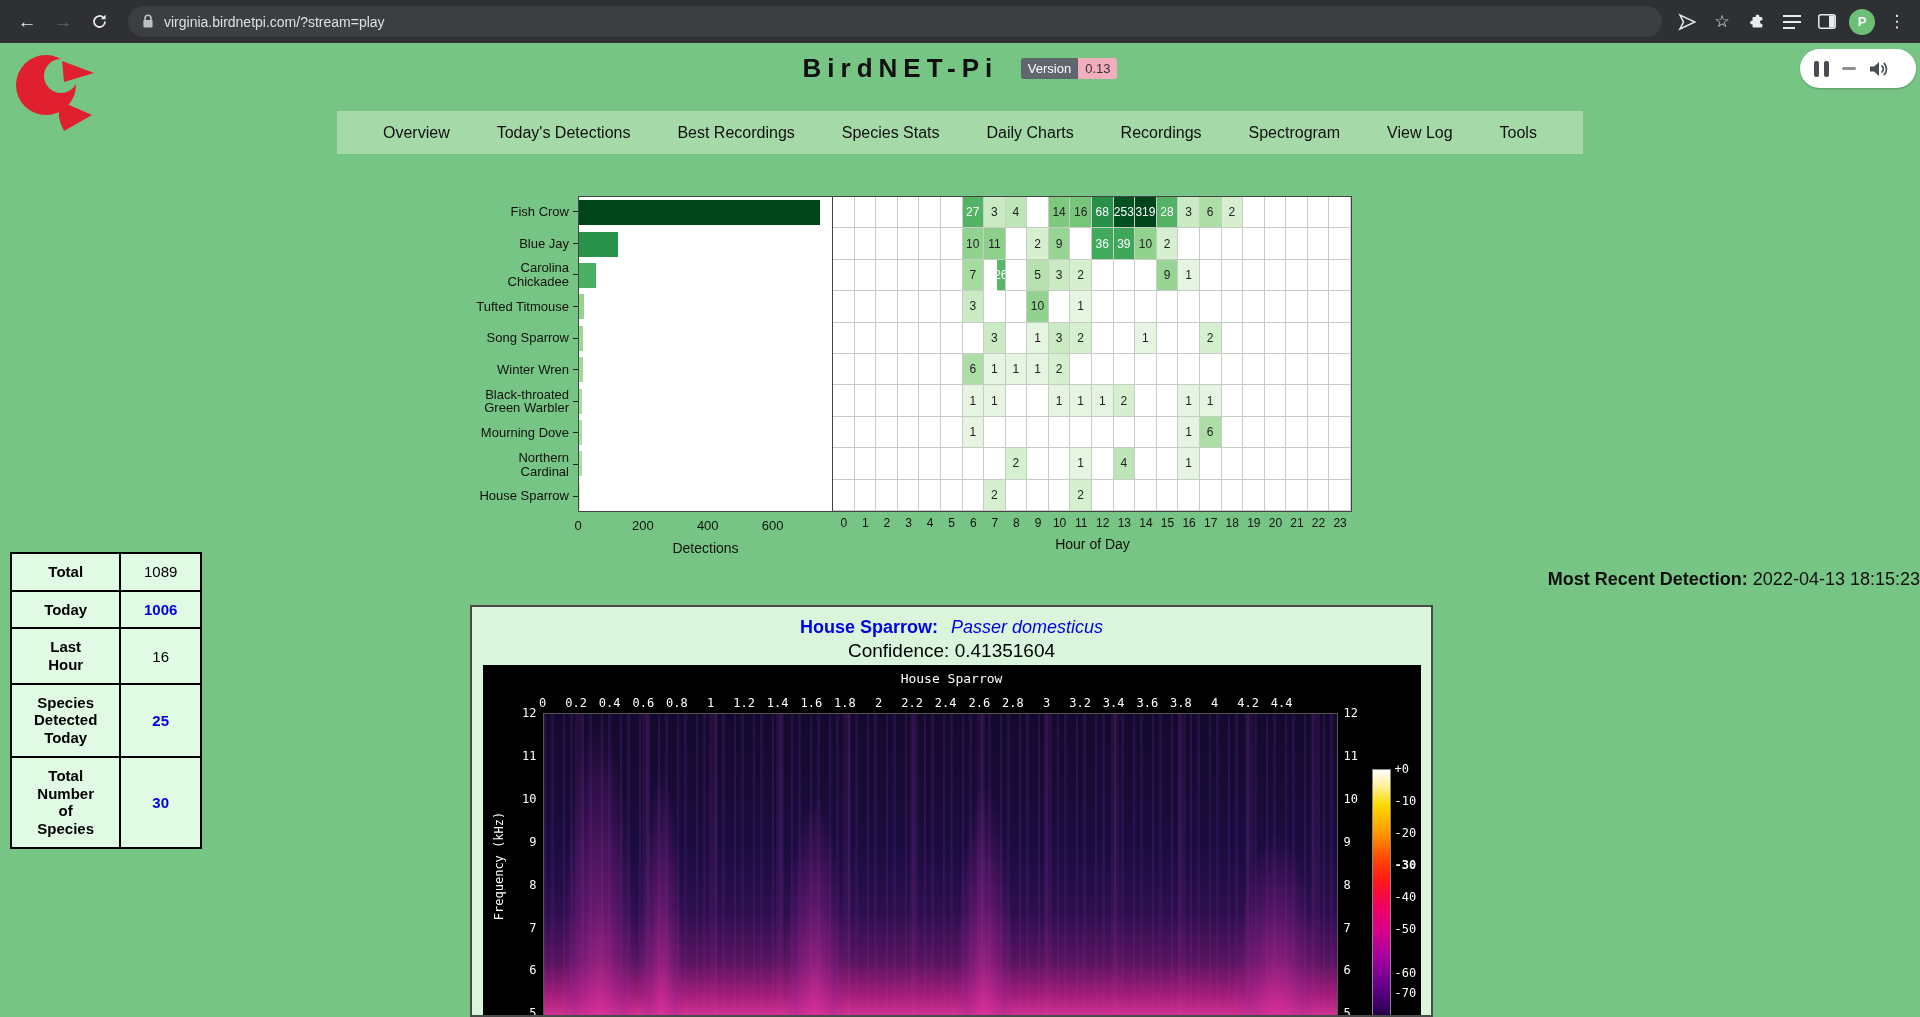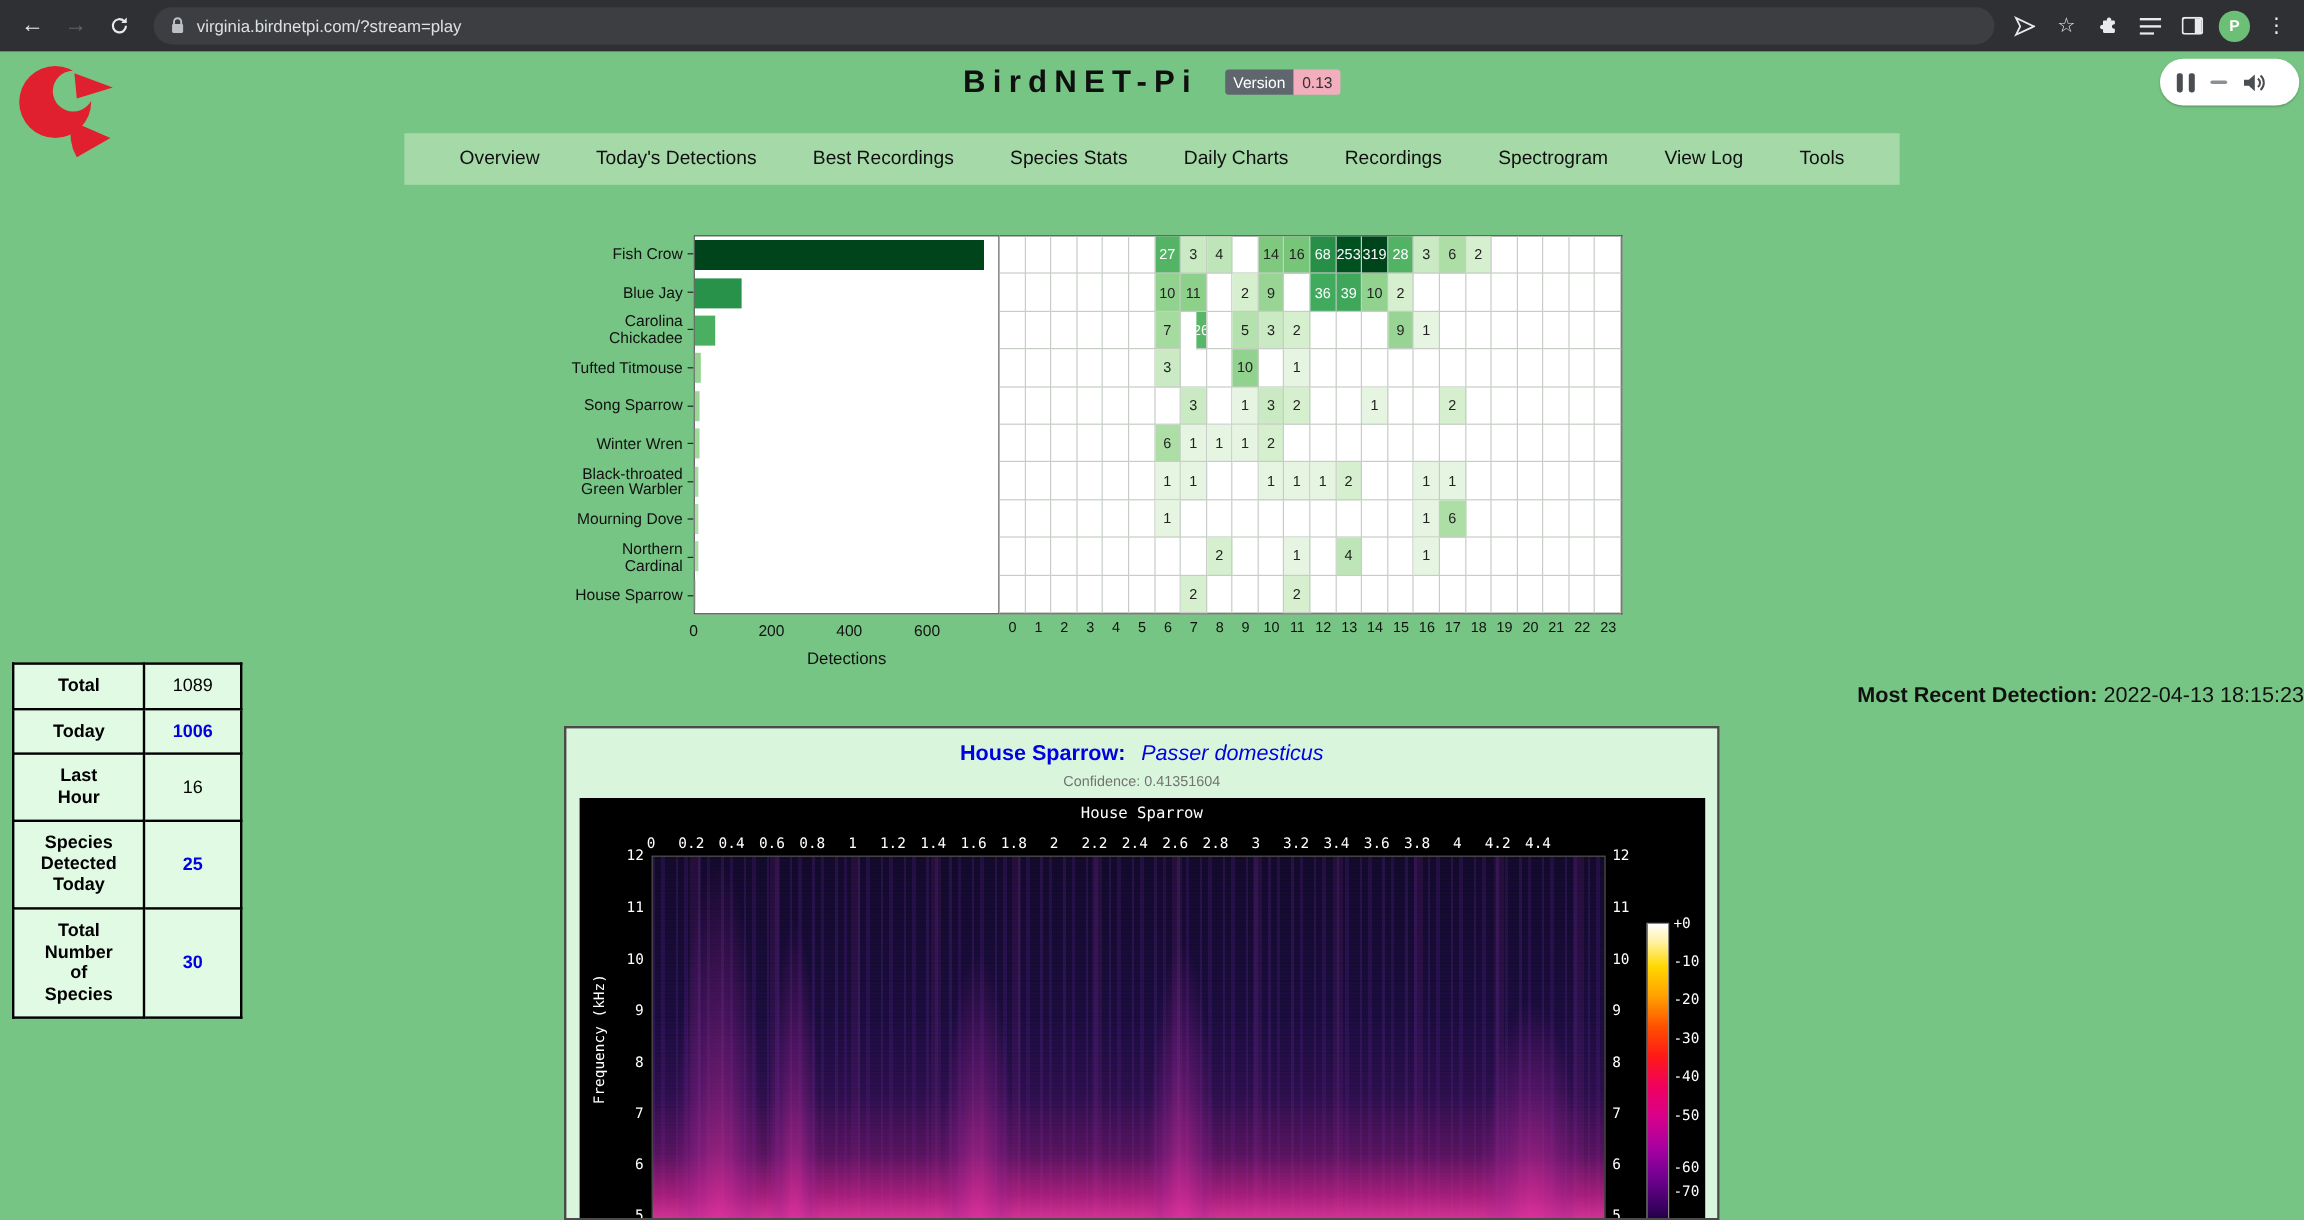--- a/index.html
+++ b/index.html
@@ -59,21 +59,21 @@
   .stats td.val.link{color:#0000e0;font-weight:bold;cursor:pointer}
 
   .most-recent{position:absolute;top:526px;left:0;width:100%;text-align:right;font-size:18px;color:#101010}
   .mr-label{font-weight:bold}
 
   
   .panel{position:absolute;left:470px;top:562px;width:963px;height:412px;background:#d9f6dc;border:2px solid #4a4a4a;text-align:center;padding-top:8px;overflow:hidden}
   .det-title{font-size:18px;line-height:24px}
   .det-common{color:#0000e0;font-weight:bold;cursor:pointer}
   .det-sci{color:#0000e0;font-style:italic;cursor:pointer;margin-left:8px}
-  .det-conf{font-size:12px;line-height:20px;margin-top:2px;color:#737373}
+  .det-conf{font-size:19px;line-height:20px;margin-top:2px;color:#000000}
 
   .spectro{position:relative;width:938px;height:358px;background:#000;margin:4px auto 0;overflow:hidden;font-family:"DejaVu Sans Mono",monospace;text-align:left}
   .sp-title{position:absolute;top:6px;left:0;width:100%;text-align:center;color:#fff;font-size:13px}
   .sp-xtick{position:absolute;top:0;width:34px;text-align:center;color:#fff;font-size:12px}
   .sp-xticks{position:absolute;top:31px;left:0;width:100%;height:14px}
   .sp-ytick{position:absolute;color:#fff;font-size:12px;height:14px;line-height:14px}
   .sp-ytick.l{left:20px;width:34px;text-align:right}
   .sp-ytick.r{left:861px;width:30px;text-align:left}
   .sp-ylabel{position:absolute;left:-84px;top:194px;width:200px;text-align:center;color:#fff;font-size:12px;transform:rotate(-90deg)}
   .spectro-plot{position:absolute;left:60px;top:48px;width:795px;height:310px;border:1px solid #555;overflow:hidden;
@@ -520,20 +520,21 @@
         <div class="hour-tick" style="left: 324.5px;">15</div>
         <div class="hour-tick" style="left: 346.08px;">16</div>
         <div class="hour-tick" style="left: 367.66px;">17</div>
         <div class="hour-tick" style="left: 389.24px;">18</div>
         <div class="hour-tick" style="left: 410.82px;">19</div>
         <div class="hour-tick" style="left: 432.4px;">20</div>
         <div class="hour-tick" style="left: 453.98px;">21</div>
         <div class="hour-tick" style="left: 475.56px;">22</div>
         <div class="hour-tick" style="left: 497.14px;">23</div>
       </div>
+    <div class="hm-xlabel">Hour of Day</div>
   </div>
 
   <table class="stats">
       <tbody>
         <tr>
           <td class="lbl">Total</td>
           <td class="val">1089</td>
         </tr>
         <tr>
           <td class="lbl">Today</td>
@@ -625,21 +626,21 @@
           <div class="sp-ytick r" style="top: 255.5px;">7</div>
           <div class="sp-ytick r" style="top: 298.4px;">6</div>
           <div class="sp-ytick r" style="top: 341.3px;">5</div>
         </div>
       <div class="sp-ylabel">Frequency (kHz)</div>
       <div class="colorbar"></div>
       <div>
           <div class="cb-label" style="top: 97px;">+0</div>
           <div class="cb-label" style="top: 129px;">-10</div>
           <div class="cb-label" style="top: 161px;">-20</div>
-          <div class="cb-label" style="top: 193px;">-30</div>
+          <div class="cb-label" style="top: 193px; font-weight: bold;">-30</div>
           <div class="cb-label" style="top: 225px;">-40</div>
           <div class="cb-label" style="top: 257px;">-50</div>
           <div class="cb-label" style="top: 289px; margin-top: 12px;">-60</div>
           <div class="cb-label" style="top: 321px;">-70</div>
         </div>
     </div>
   </div>
 </div>
 
 </body></html>

